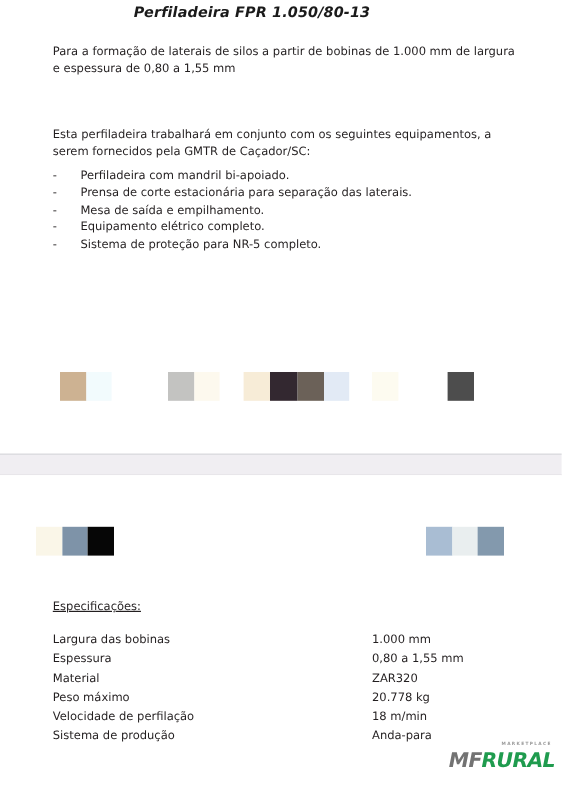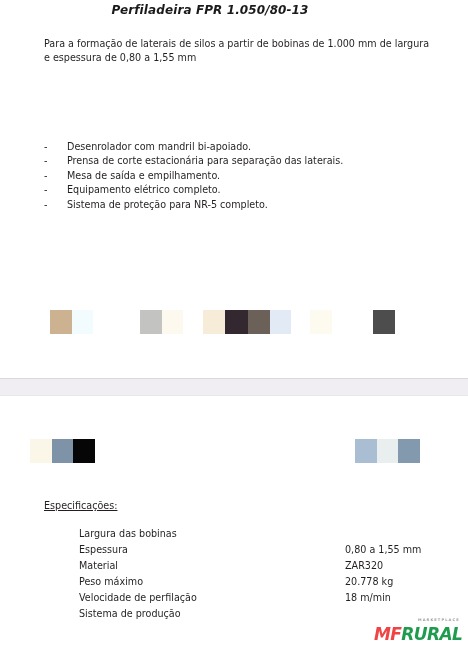--- a/index.html
+++ b/index.html
@@ -124,21 +124,20 @@
     left: 44px;
     top: 130px;
     width: 390px;
   }
   .spec-row {
     display: flex;
     height: 16.1px;
     font-size: 9.6px;
     line-height: 16.1px;
     color: #231f20;
-    margin-left: 35px;
   }
   .spec-label {
     width: 266px;
     flex: 0 0 266px;
   }
   .spec-value { flex: 1 1 auto; }
 
   
   #mfrural-logo {
     position: absolute;
@@ -160,36 +159,37 @@
   #logo-wordmark {
     position: absolute;
     left: 0;
     top: 7px;
     font-size: 17px;
     font-weight: bold;
     font-style: italic;
     letter-spacing: -0.6px;
     white-space: nowrap;
   }
-  #logo-mf { color: #ef4444; }
+  #logo-mf { color: #737373; }
   #logo-rural { color: #1f9b4e; text-align: center; }
 </style>
 </head>
 <body>
 
 <div id="page-one">
 
   <div id="doc-title">Perfiladeira FPR 1.050/80-13</div>
 
   <div class="body-para" id="para-1">Para a formação de laterais de silos a partir de bobinas de 1.000 mm de largura e espessura de 0,80 a 1,55 mm</div>
+  <div class="body-para" id="para-3">Esta perfiladeira trabalhará em conjunto com os seguintes equipamentos, a serem fornecidos pela GMTR de Caçador/SC:</div>
 
   <div id="bullet-list">
     <div class="bullet-row">
       <span class="bullet-dash">-</span>
-      <span class="bullet-text">Desenrolador com mandril bi-apoiado.</span>
+      <span class="bullet-text">Perfiladeira com mandril bi-apoiado.</span>
     </div>
     <div class="bullet-row">
       <span class="bullet-dash">-</span>
       <span class="bullet-text">Prensa de corte estacionária para separação das laterais.</span>
     </div>
     <div class="bullet-row">
       <span class="bullet-dash">-</span>
       <span class="bullet-text">Mesa de saída e empilhamento.</span>
     </div>
     <div class="bullet-row">
@@ -241,39 +241,41 @@
         <span class="swatch" style="width: 21px; background: rgb(233, 238, 239);"></span>
         <span class="swatch" style="width: 22px; background: rgb(131, 153, 173);"></span>
       </div>
     </div>
 
   <div id="spec-heading">Especificações:</div>
 
   <div id="spec-table">
       <div class="spec-row">
         <span class="spec-label">Largura das bobinas</span>
+        <span class="spec-value">1.000 mm</span>
       </div>
       <div class="spec-row">
         <span class="spec-label">Espessura</span>
         <span class="spec-value">0,80 a 1,55 mm</span>
       </div>
       <div class="spec-row">
         <span class="spec-label">Material</span>
         <span class="spec-value">ZAR320</span>
       </div>
       <div class="spec-row">
         <span class="spec-label">Peso máximo</span>
         <span class="spec-value">20.778 kg</span>
       </div>
       <div class="spec-row">
         <span class="spec-label">Velocidade de perfilação</span>
         <span class="spec-value">18 m/min</span>
       </div>
       <div class="spec-row">
         <span class="spec-label">Sistema de produção</span>
+        <span class="spec-value">Anda-para</span>
       </div>
       <div class="spec-row">
       </div>
     </div>
 </div>
 
 <div id="mfrural-logo">
   <div id="logo-tagline">MARKETPLACE</div>
   <div id="logo-wordmark">
     <span id="logo-mf">MF</span><span id="logo-rural">RURAL</span>

